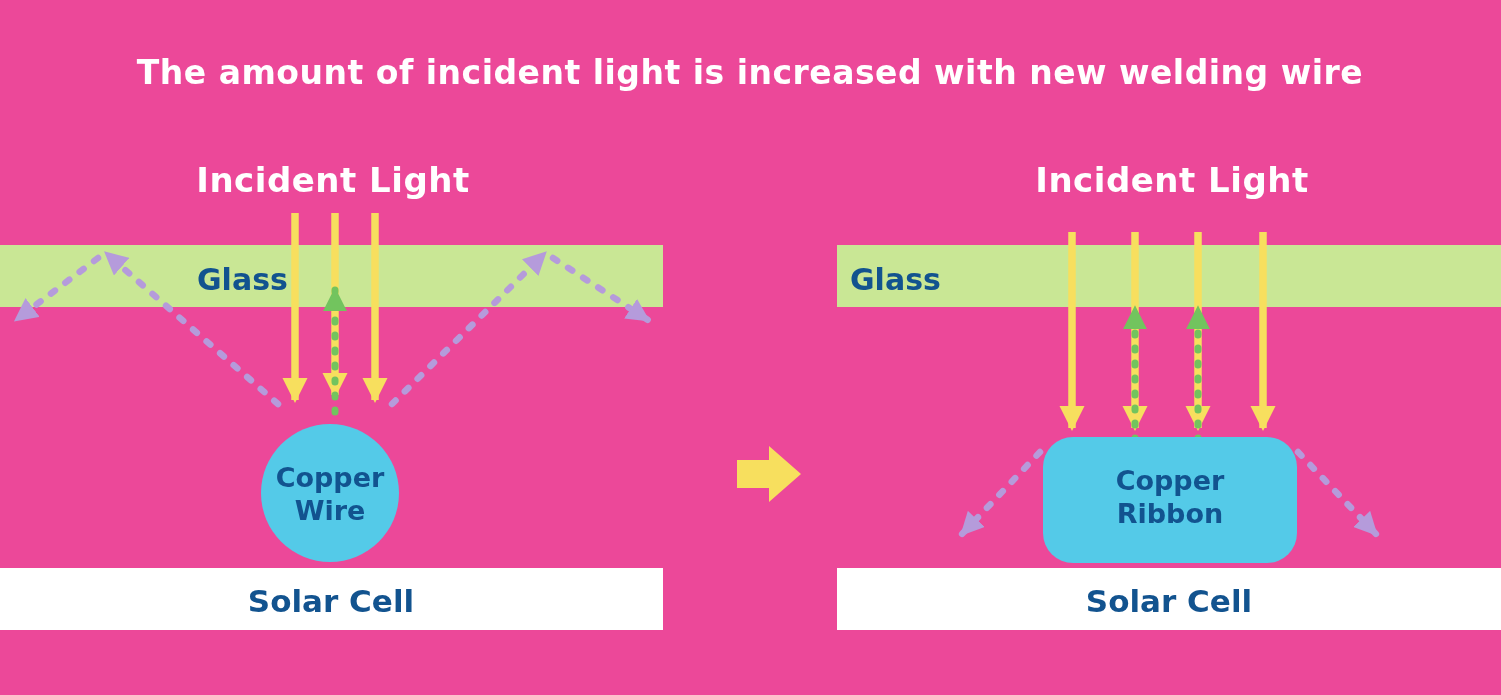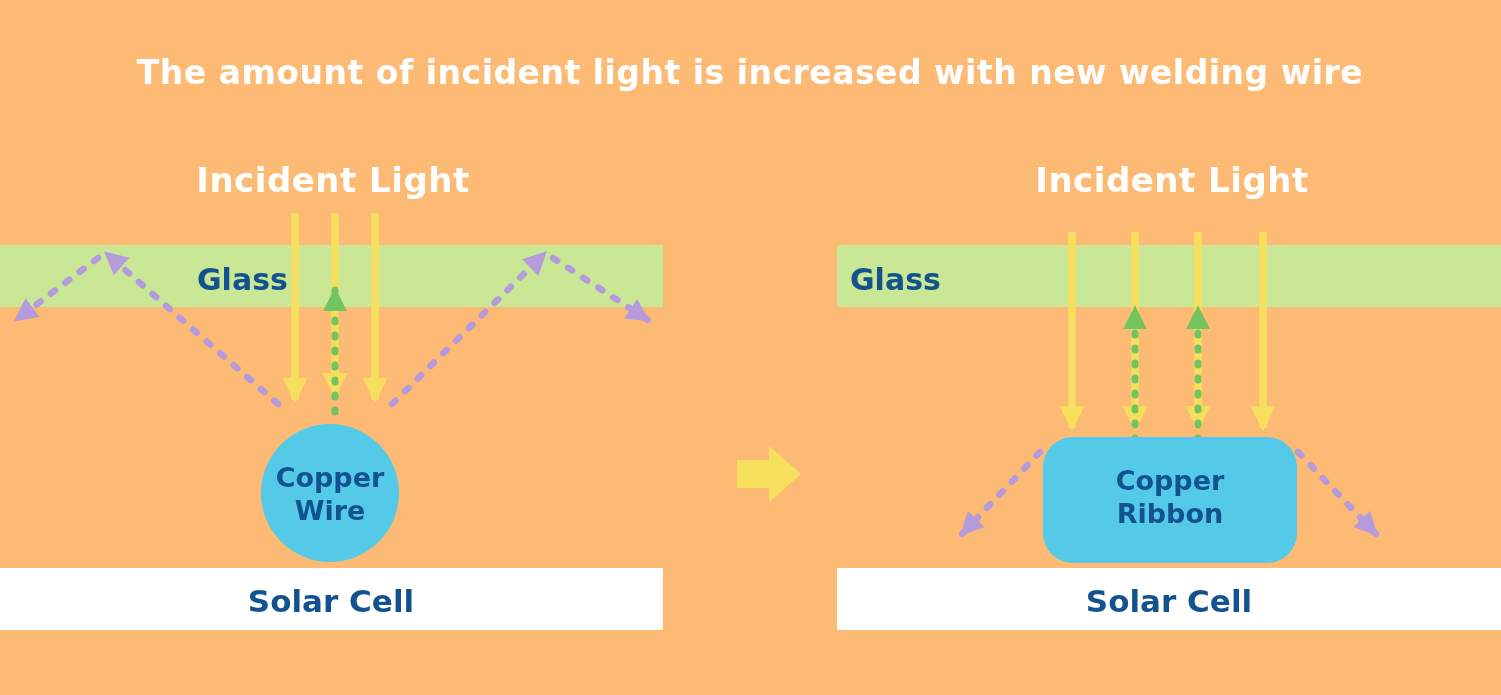--- a/index.html
+++ b/index.html
@@ -4,21 +4,21 @@
 <style>
   html, body {
     margin: 0;
     padding: 0;
     background: #000000;
   }
   .canvas {
     position: relative;
     width: 1501px;
     height: 695px;
-    background: #fdba74;
+    background: #ec4899;
     overflow: hidden;
     font-family: "DejaVu Sans", "Liberation Sans", sans-serif;
   }
   svg text {
     font-family: "DejaVu Sans", "Liberation Sans", sans-serif;
     font-weight: bold;
   }
   .title-text     { fill: #FFFFFF; font-size: 33px; letter-spacing: 0.5px; }
   .incident-label { fill: #FFFFFF; font-size: 34px; letter-spacing: 0.5px; }
   .glass-rect     { fill: #C9E795; }

